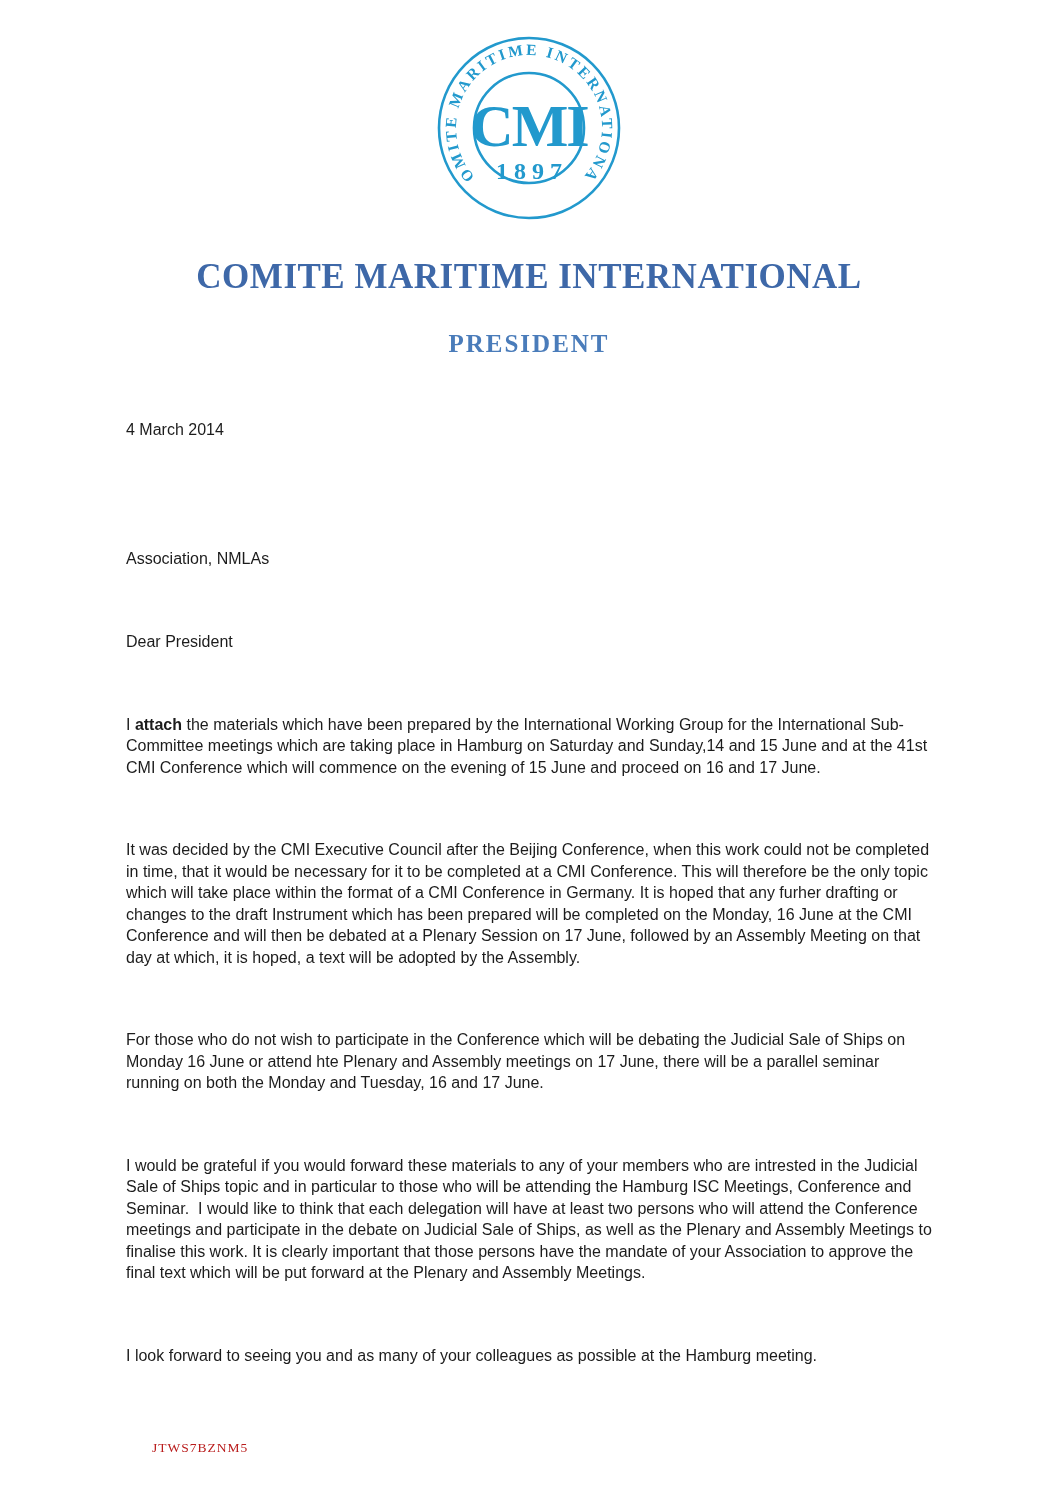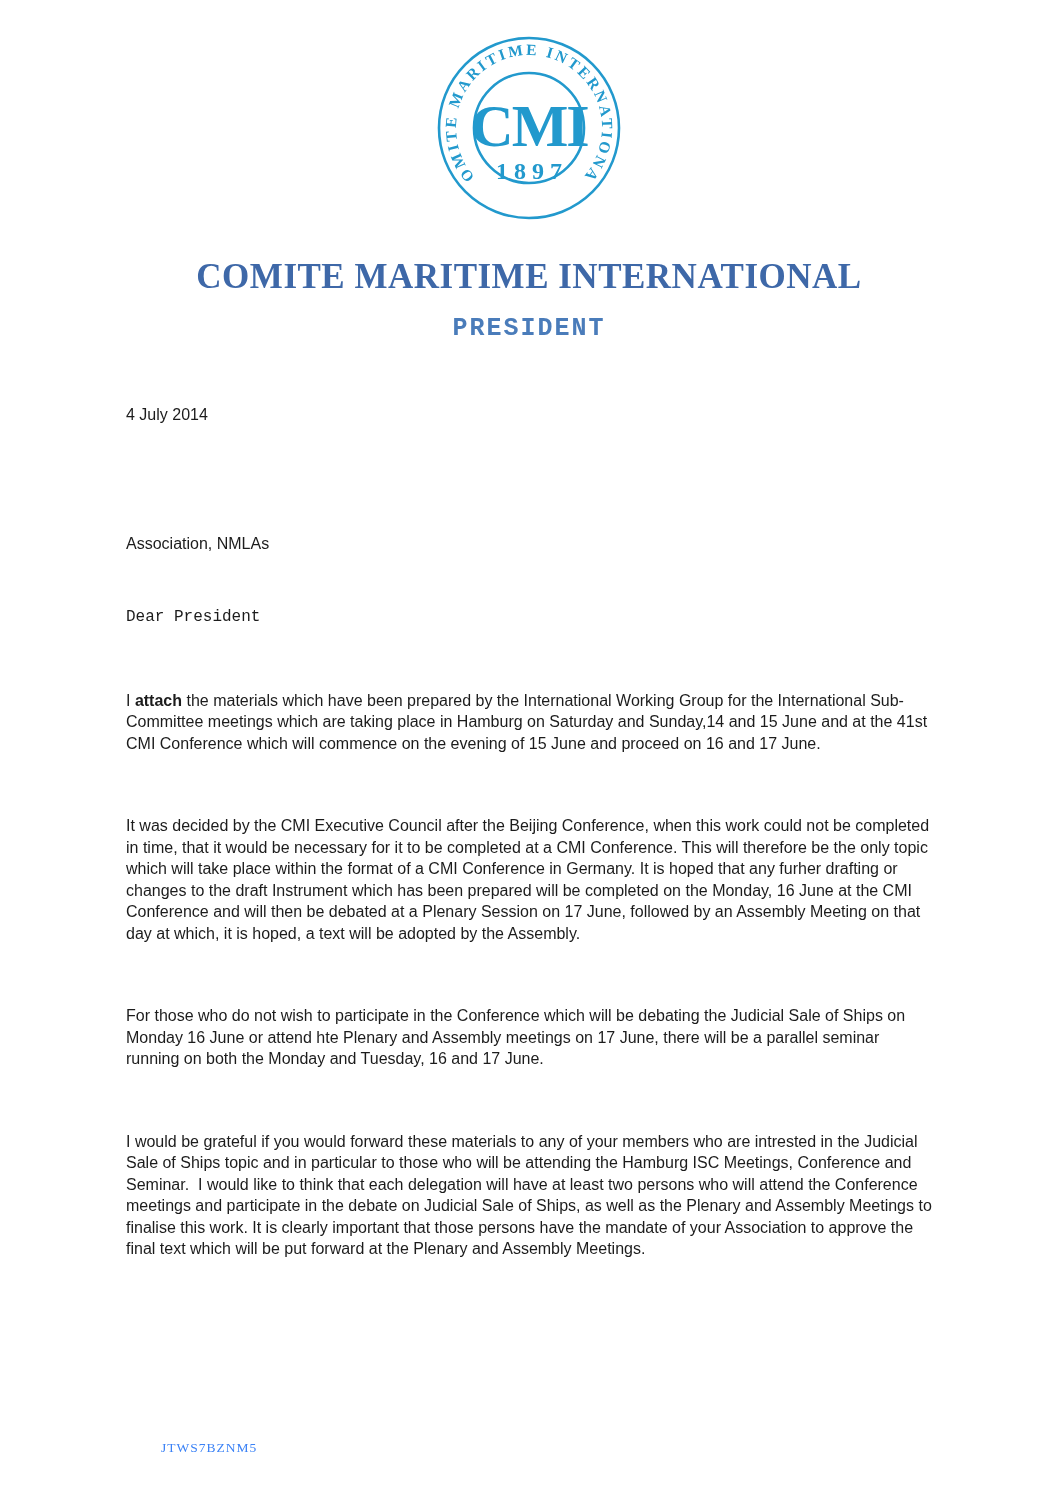--- a/index.html
+++ b/index.html
@@ -21,52 +21,52 @@
   .org-title {
     margin-top: 30px;
     text-align: center;
     font-family: "Liberation Serif", serif;
     font-weight: bold;
     font-size: 35px;
     letter-spacing: 0.5px;
     color: #3e68a8;
   }
   .org-subtitle {
-    margin-top: 17px;
+    margin-top: 33px;
     text-align: center;
-    font-family: Liberation Mono, monospace;
+    font-family: Liberation Serif, serif;
     font-weight: bold;
     font-size: 25px;
     letter-spacing: 2px;
     color: #4a7cba;
   }
   .letter-body {
     width: 806px;
     margin: 18px auto 0 auto;
     font-size: 16px;
     line-height: 21.5px;
     white-space: pre-wrap;
   }
   .date-line { margin-top: 0; }
   .recipient-line { margin-top: 64px; }
-  .salutation-line { margin-top: 10px; font-family: Liberation Mono, monospace; }
+  .salutation-line { margin-top: 19px; }
   .subject-line {
     margin-top: 39px;
     font-weight: bold;
     max-width: 780px;
   }
   .para { margin-top: 18px; }
   .doc-ref {
     position: absolute;
-    left: 161px;
+    left: 152px;
     top: 1440px;
     font-family: "Liberation Serif", serif;
     font-size: 13.5px;
     letter-spacing: 1px;
-    color: #3b82f6;
+    color: #b91c1c;
   }
   .ring-text {
     font-family: "Liberation Serif", serif;
     font-weight: bold;
     font-size: 15.5px;
     letter-spacing: 2.6px;
   }
   .monogram-text {
     font-family: "Liberation Serif", serif;
     font-weight: bold;
@@ -97,27 +97,28 @@
       </text>
       <text class="monogram-text" x="95" y="113" text-anchor="middle" fill="#2299cd">CMI</text>
       <text class="year-text" x="98" y="146" text-anchor="middle" fill="#2299cd">1897</text>
     </svg>
   </div>
 
   <div class="org-title">COMITE MARITIME INTERNATIONAL</div>
   <div class="org-subtitle">PRESIDENT</div>
 
   <div class="letter-body">
-    <p class="date-line">4 July 2014</p>
+    <p class="date-line">4 March 2014</p>
     <p class="recipient-line">Association, NMLAs</p>
     <p class="salutation-line">Dear President</p>
     <p class="para"><span>I </span><strong>attach</strong><span> the materials which have been prepared by the International Working Group for the International Sub-Committee meetings which are taking place in Hamburg on Saturday and Sunday,14 and 15 June and at the 41st CMI Conference which will commence on the evening of 15 June and proceed on 16 and 17 June.</span></p>
     <p class="para">It was decided by the CMI Executive Council after the Beijing Conference, when this work could not be completed in time, that it would be necessary for it to be completed at a CMI Conference. This will therefore be the only topic which will take place within the format of a CMI Conference in Germany. It is hoped that any furher drafting or changes to the draft Instrument which has been prepared will be completed on the Monday, 16 June at the CMI Conference and will then be debated at a Plenary Session on 17 June, followed by an Assembly Meeting on that day at which, it is hoped, a text will be adopted by the Assembly.</p>
     <p class="para">For those who do not wish to participate in the Conference which will be debating the Judicial Sale of Ships on Monday 16 June or attend hte Plenary and Assembly meetings on 17 June, there will be a parallel seminar running on both the Monday and Tuesday, 16 and 17 June.</p>
     <p class="para">I would be grateful if you would forward these materials to any of your members who are intrested in the Judicial Sale of Ships topic and in particular to those who will be attending the Hamburg ISC Meetings, Conference and Seminar.  I would like to think that each delegation will have at least two persons who will attend the Conference meetings and participate in the debate on Judicial Sale of Ships, as well as the Plenary and Assembly Meetings to finalise this work. It is clearly important that those persons have the mandate of your Association to approve the final text which will be put forward at the Plenary and Assembly Meetings.</p>
+    <p class="para">I look forward to seeing you and as many of your colleagues as possible at the Hamburg meeting.</p>
     
 
     
     
 
     
   </div>
 
   <div class="doc-ref">JTWS7BZNM5</div>
 

